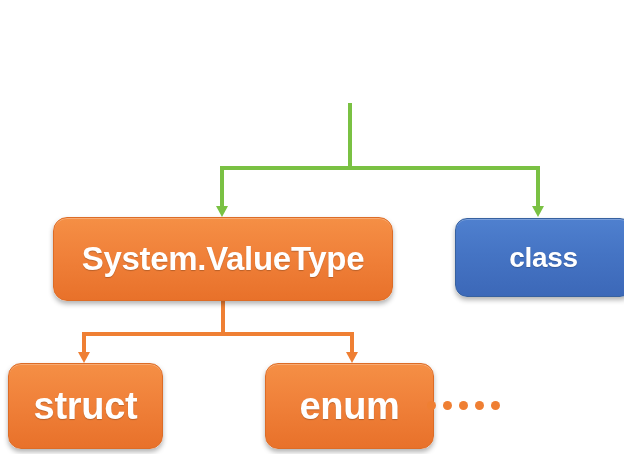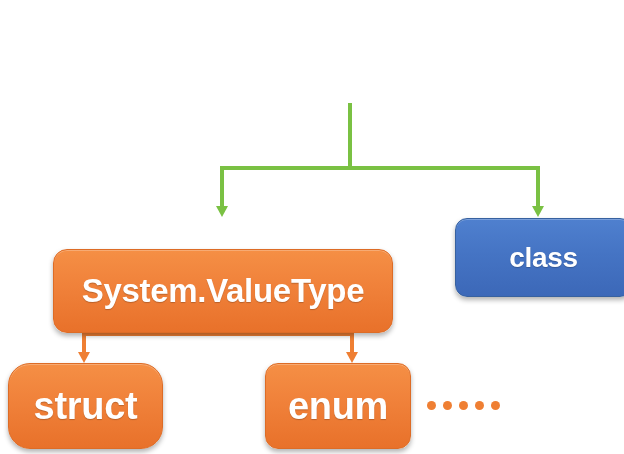--- a/index.html
+++ b/index.html
@@ -42,24 +42,24 @@
   .node-orange {
     background: linear-gradient(to bottom, #f58f45 0%, #f0813a 45%, #e8712a 100%);
     border: 1px solid #dd6c26;
   }
   .node-blue {
     background: linear-gradient(to bottom, #4f80cf 0%, #4574c4 45%, #3c68b8 100%);
     border: 1px solid #37619f;
   }
 
   #node-object      { left:178px; top:22px;  width:348px; height:83px;  font-size:42px; border-radius:16px; }
-  #node-valuetype   { left:53px;  top:217px; width:340px; height:84px;  font-size:33px;margin-top:32px; }
+  #node-valuetype   { left:53px;  top:217px; width:340px; height:84px;  font-size:33px; }
   #node-class       { left:455px; top:218px; width:177px; height:79px;  font-size:28px; border-radius:12px; }
-  #node-struct      { left:8px;   top:363px; width:155px; height:86px;  font-size:38px; border-radius:22px; }
-  #node-enum        { left:265px; top:363px; width:146px; height:86px;  font-size:38px; border-radius:13px; }
+  #node-struct      { left:8px;   top:363px; width:155px; height:86px;  font-size:38px; border-radius:13px; }
+  #node-enum        { left:265px; top:363px; width:169px; height:86px;  font-size:38px; border-radius:13px; }
 
   
   .conn {
     position: absolute;
     z-index: 1;
   }
   .conn-green  { background: #7ac143; }
   .conn-orange { background: #ef7f33; }
 
   .arrow {

